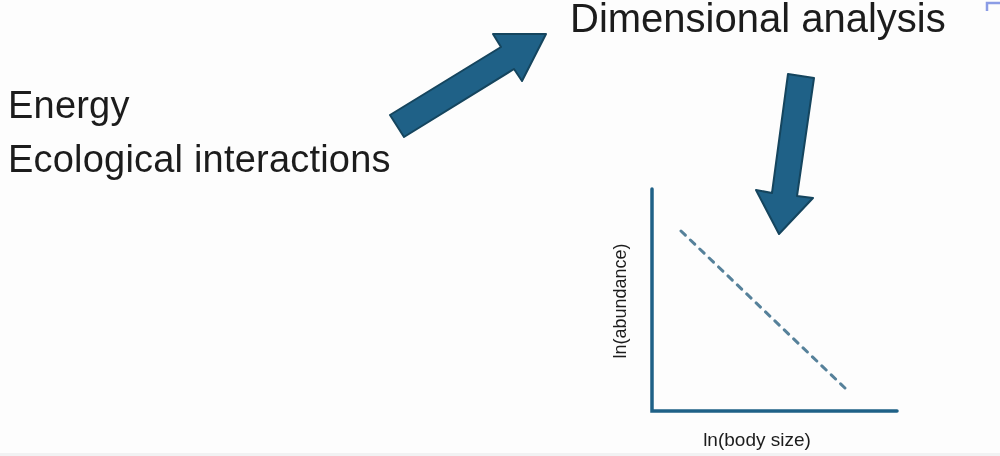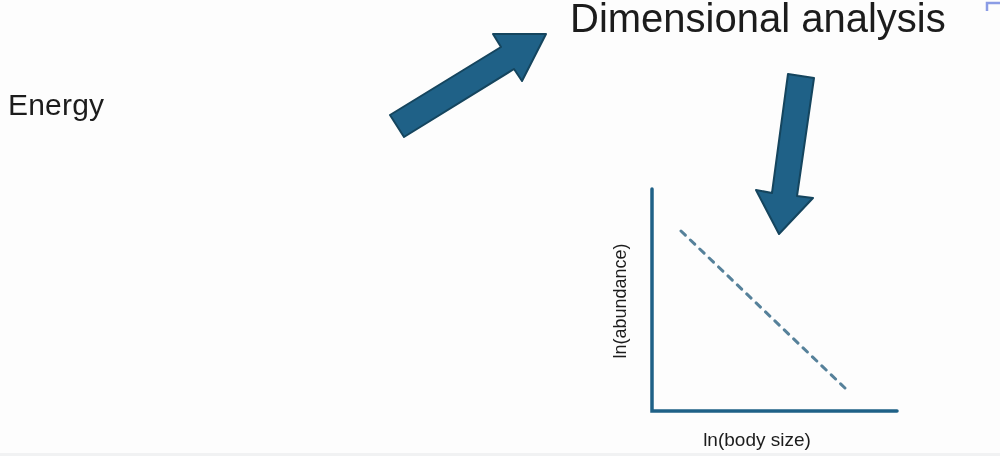--- a/index.html
+++ b/index.html
@@ -9,21 +9,21 @@
     height: 456px;
     background: var(--background, #fdfdfd);
     overflow: hidden;
     font-family: "Liberation Sans", sans-serif;
     color: var(--text, #1c1c1c);
   }
   .left-list {
     position: absolute;
     left: 8px;
     top: 78px;
-    font-size: 30px;
+    font-size: 38px;
     font-weight: 500;
     line-height: 54px;
     letter-spacing: 0.2px;
     white-space: nowrap;
   }
   .slide-title {
     position: absolute;
     left: 570px;
     top: -5px;
     font-size: 40px;
@@ -76,20 +76,21 @@
     background: #f1f2f3;
   }
 </style>
 </head>
 <body>
 
 <div class="canvas">
 
   <div class="left-list">
     <div>Energy</div>
+    <div>Ecological interactions</div>
   </div>
 
   <div class="slide-title">Dimensional analysis</div>
 
   <svg class="overlay" viewBox="0 0 1000 456">
 
     <polygon class="arrow" points="390,115 501,47 493,34 546,34 522,81 514,69 404,137"></polygon>
 
     <polygon class="arrow" points="788,74 772,193 756,190 779,234 813,198 797,196 814,78"></polygon>
 

